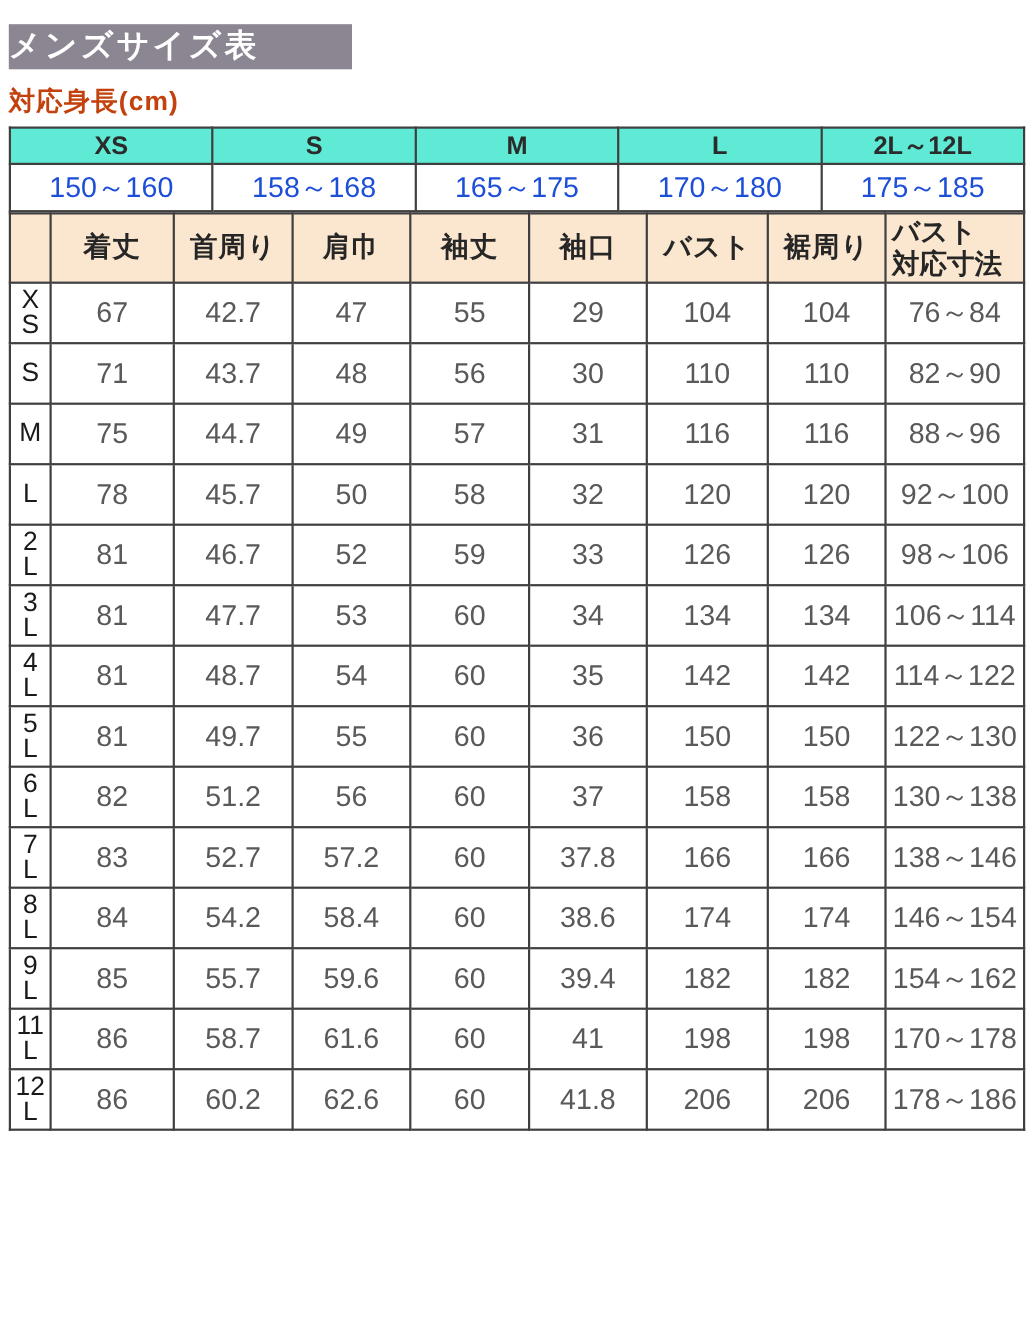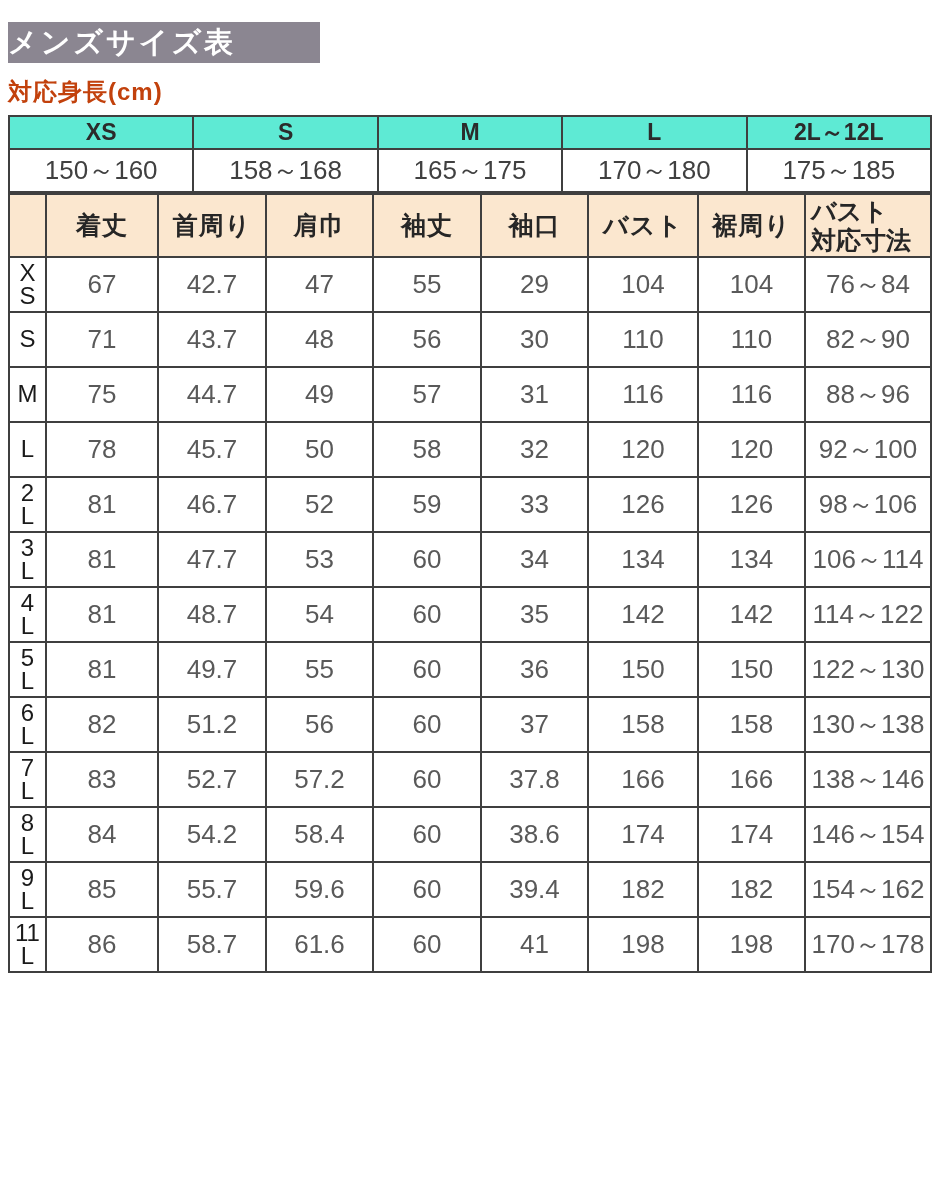--- a/index.html
+++ b/index.html
@@ -32,21 +32,21 @@
 
   .height-table th {
     background: #5eead4;
     height: 32px;
     font-size: 23px; font-weight: bold;
     color: #2b2b2b;
   }
   .height-table td {
     height: 43px;
     font-size: 26px;
-    color: #404040;
+    color: #1d4ed8;
     background: #ffffff;
   }
 
   .size-table { }
   .size-table thead th {
     background: #fbe7cf;
     height: 63px;
     font-size: 25px; font-weight: bold;
     color: #262626;
     white-space: pre-line;
@@ -272,16 +272,28 @@
 L</th>
           <td>86</td>
           <td>58.7</td>
           <td>61.6</td>
           <td>60</td>
           <td>41</td>
           <td>198</td>
           <td>198</td>
           <td>170～178</td>
         </tr>
+        <tr>
+          <th>12
+L</th>
+          <td>86</td>
+          <td>60.2</td>
+          <td>62.6</td>
+          <td>60</td>
+          <td>41.8</td>
+          <td>206</td>
+          <td>206</td>
+          <td>178～186</td>
+        </tr>
       </tbody>
   </table>
 
 </div>
 
 </body></html>

